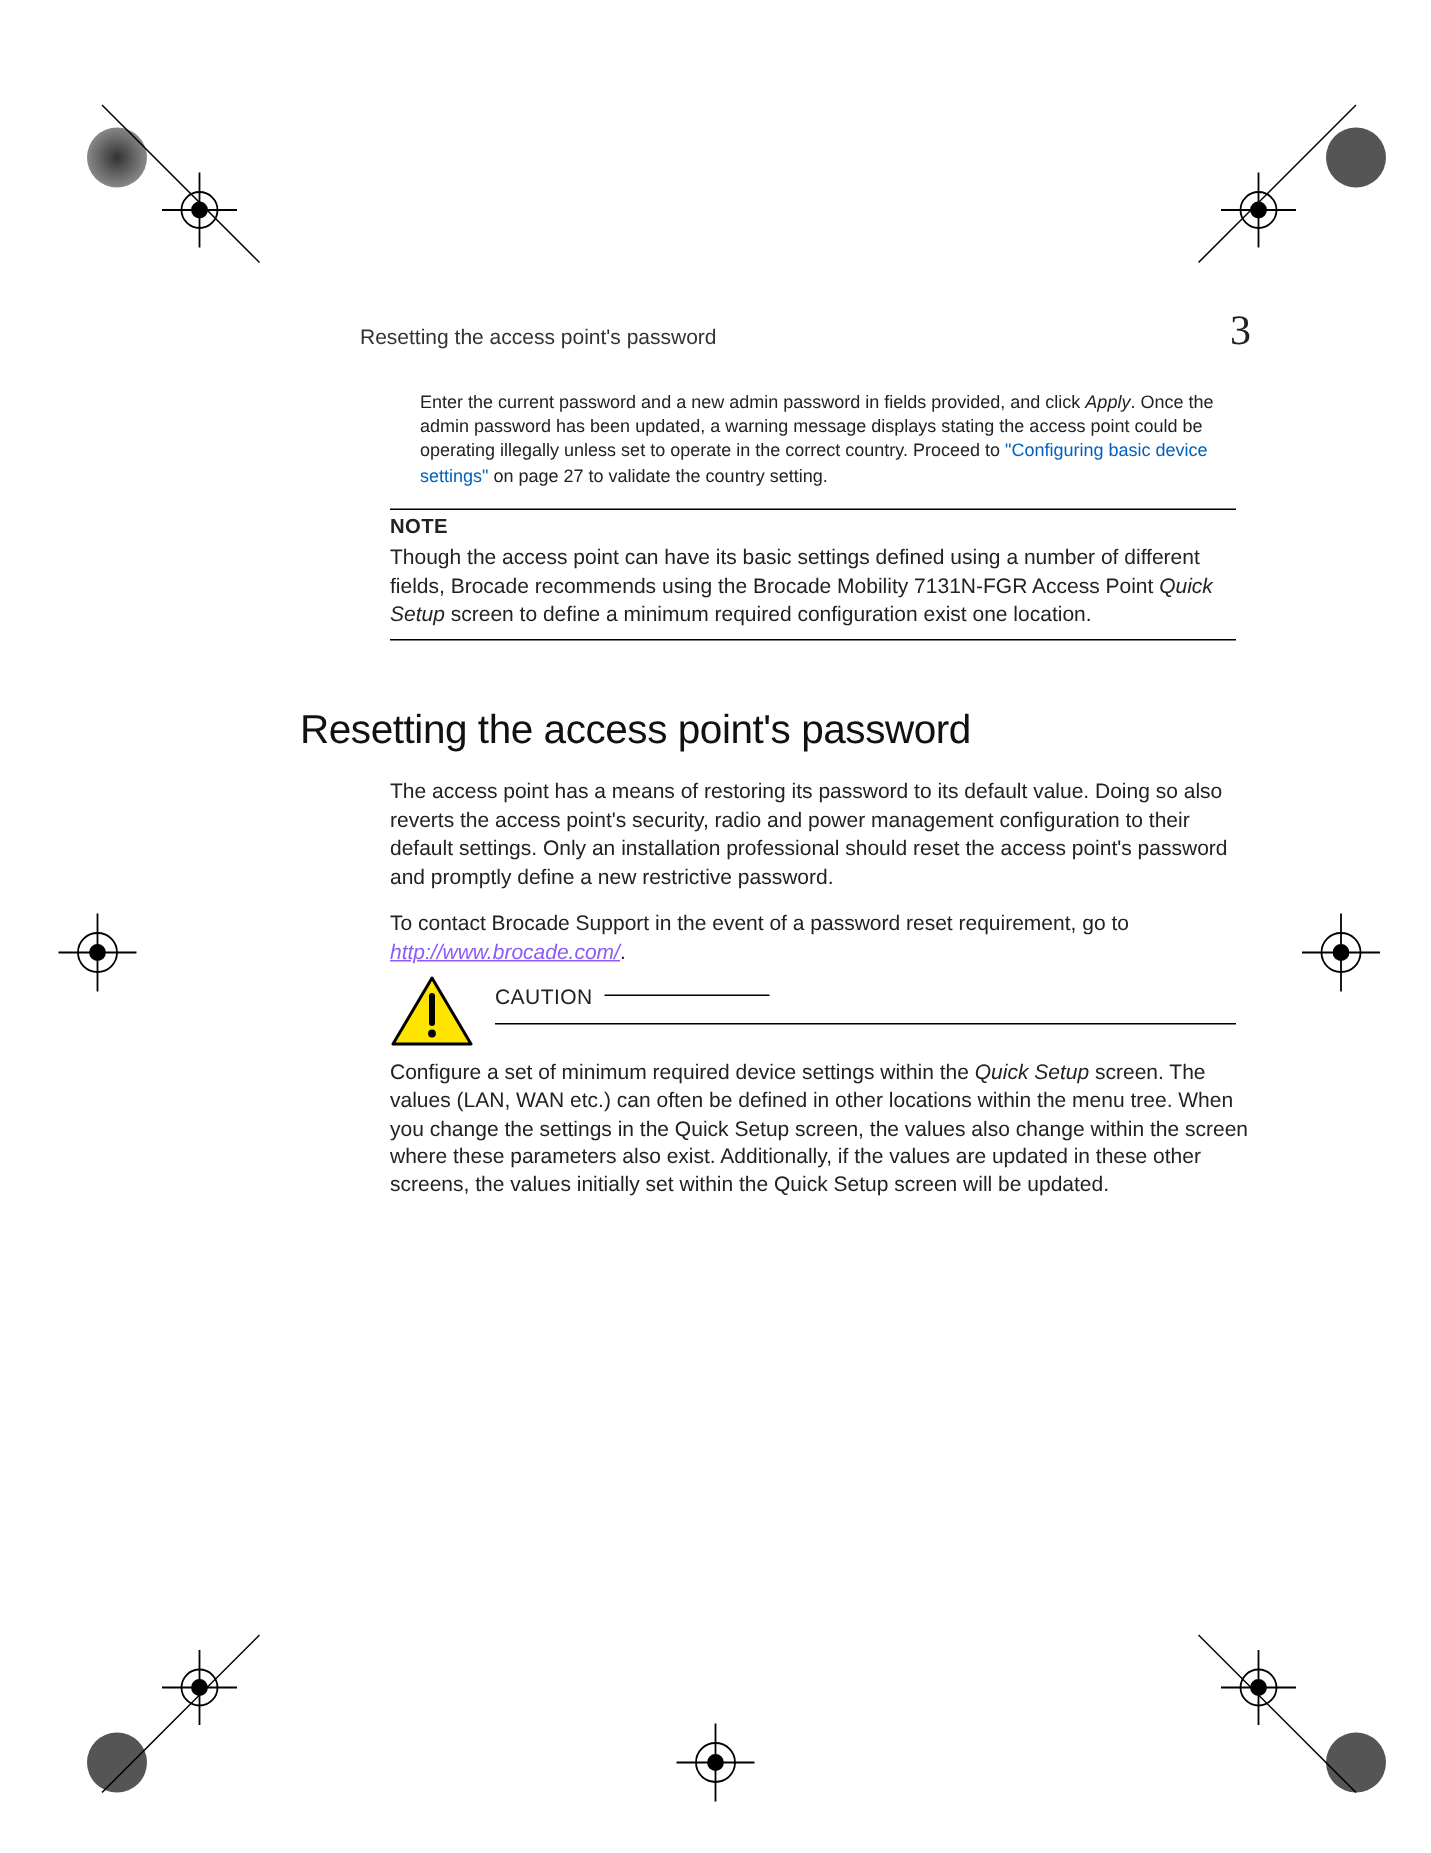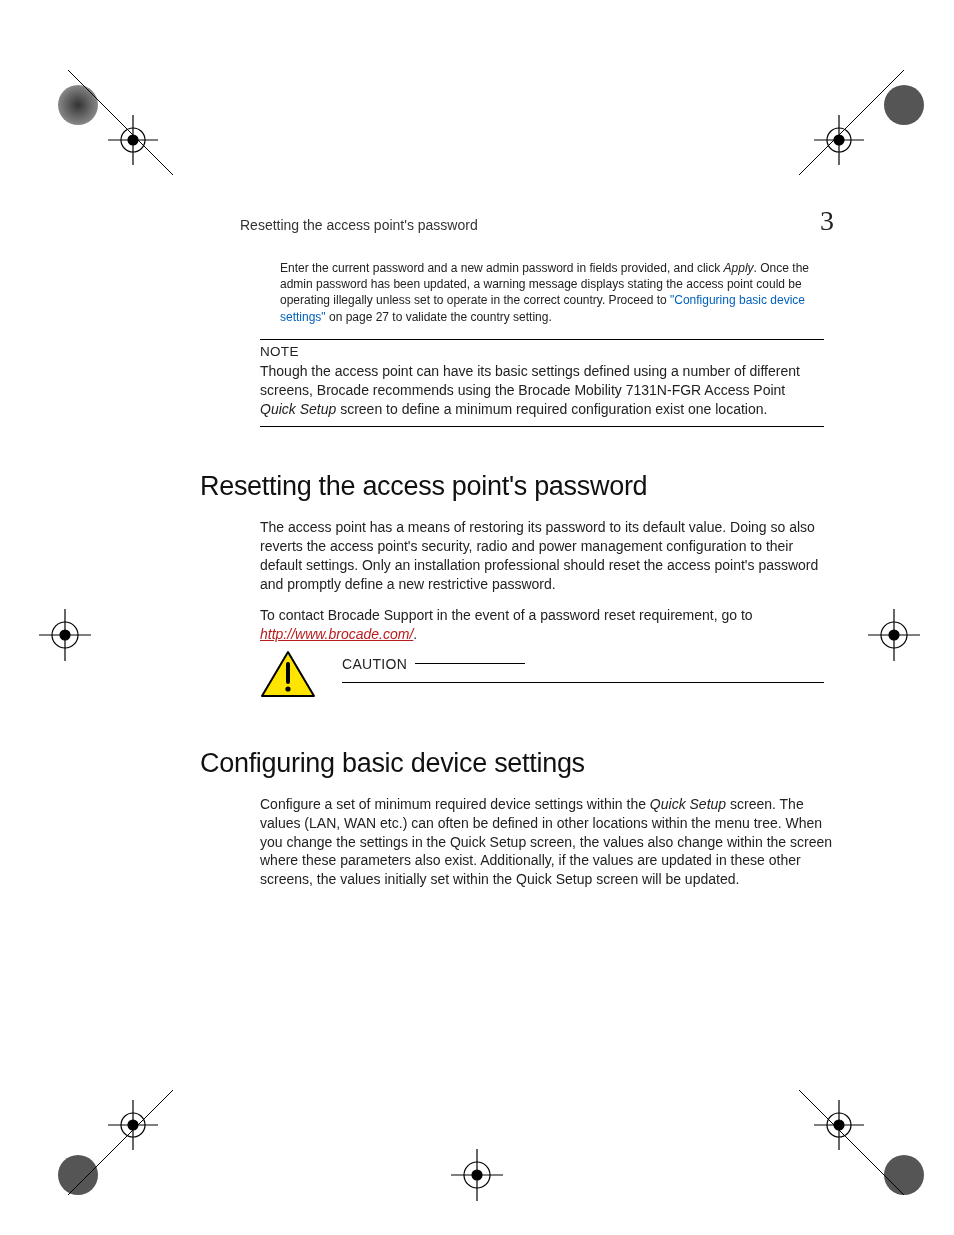--- a/index.html
+++ b/index.html
@@ -29,32 +29,32 @@
   .running-head .rh-title { font-size: 14px; color: #333; }
   .running-head .rh-num   { font-size: 28px; font-family: Georgia, 'Times New Roman', serif; }
   .content { margin-top: 60px; }
   .intro-para {
     margin-left: 80px;
     margin-right: 10px;
     font-size: 12px;
     line-height: 1.35;
   }
   .link-blue { color: #0060c0; }
-  .link-under { color: #b91c1c; text-decoration: underline; font-style: italic; }
+  .link-under { color: #8b5cf6; text-decoration: underline; font-style: italic; }
   .italic { font-style: italic; }
   .note-block {
     margin-left: 60px;
     margin-right: 20px;
     margin-top: 14px;
   }
   .note-block hr.top {
     border: none; border-top: 1.5px solid #000; margin: 0 0 2px 0;
   }
   .note-block .note-label {
-    font-weight: normal; font-size: 13.5px; letter-spacing: 0.3px;
+    font-weight: bold; font-size: 13.5px; letter-spacing: 0.3px;
     display:inline-block; padding-bottom:1px;
   }
   .note-block .note-body {
     font-size: 14px; line-height: 1.35; margin-top: 2px;
   }
   .note-block hr.bot {
     border: none; border-top: 1.5px solid #000; margin: 8px 0 0 0;
   }
   h1.section {
     font-family: "Helvetica Neue", Arial, sans-serif;
@@ -72,21 +72,21 @@
     line-height: 1.35;
     margin-top: 0;
     margin-bottom: 12px;
   }
   .caution-block {
     margin-left: 60px;
     margin-right: 20px;
     margin-top: 12px;
     display: flex;
     align-items: flex-start;
-    gap: 26px;
+    gap: 14px;
     justify-content: space-between;
   }
   .caution-text { flex: 1; }
   .caution-label-row {
     display:flex; align-items:center; gap:0;
   }
   .caution-label {
     font-size: 14px; letter-spacing: 0.3px; font-family: Arial, sans-serif;
     padding-right: 8px;
   }
@@ -202,21 +202,21 @@
   <div class="content">
 
     <p class="intro-para">
       <span>Enter the current password and a new admin password in fields provided, and click </span><span class="italic">Apply</span><span>. Once the admin password has been updated, a warning message displays stating the access point could be operating illegally unless set to operate in the correct country. Proceed to </span><span class="link-blue">"Configuring basic device settings"</span><span> on page 27 to validate the country setting.</span>
     </p>
 
     <div class="note-block">
       <hr class="top">
       <span class="note-label">NOTE</span>
       <div class="note-body">
-        <span>Though the access point can have its basic settings defined using a number of different screens, Brocade recommends using the Brocade Mobility 7131N-FGR Access Point </span><span class="italic">Quick Setup</span><span> screen to define a minimum required configuration exist one location.</span>
+        <span>Though the access point can have its basic settings defined using a number of different fields, Brocade recommends using the Brocade Mobility 7131N-FGR Access Point </span><span class="italic">Quick Setup</span><span> screen to define a minimum required configuration exist one location.</span>
       </div>
       <hr class="bot">
     </div>
 
     <h1 class="section">Resetting the access point's password</h1>
 
     <p class="body-para">The access point has a means of restoring its password to its default value. Doing so also reverts the access point's security, radio and power management configuration to their default settings. Only an installation professional should reset the access point's password and promptly define a new restrictive password.</p>
 
     <p class="body-para">
       <span>To contact Brocade Support in the event of a password reset requirement, go to </span><a class="link-under">http://www.brocade.com/</a><span>.</span>
@@ -232,20 +232,19 @@
       </div>
       <div class="caution-text">
         <div class="caution-label-row">
           <span class="caution-label">CAUTION</span>
           <span class="caution-rule-short"></span>
         </div>
         <div class="caution-rule-long"></div>
       </div>
     </div>
 
-    <h1 class="section">Configuring basic device settings</h1>
 
     <p class="body-para">
       <span>Configure a set of minimum required device settings within the </span><span class="italic">Quick Setup</span><span> screen. The values (LAN, WAN etc.) can often be defined in other locations within the menu tree. When you change the settings in the Quick Setup screen, the values also change within the screen where these parameters also exist. Additionally, if the values are updated in these other screens, the values initially set within the Quick Setup screen will be updated.</span>
     </p>
 
   </div>
 </div>
 
 </body></html>

